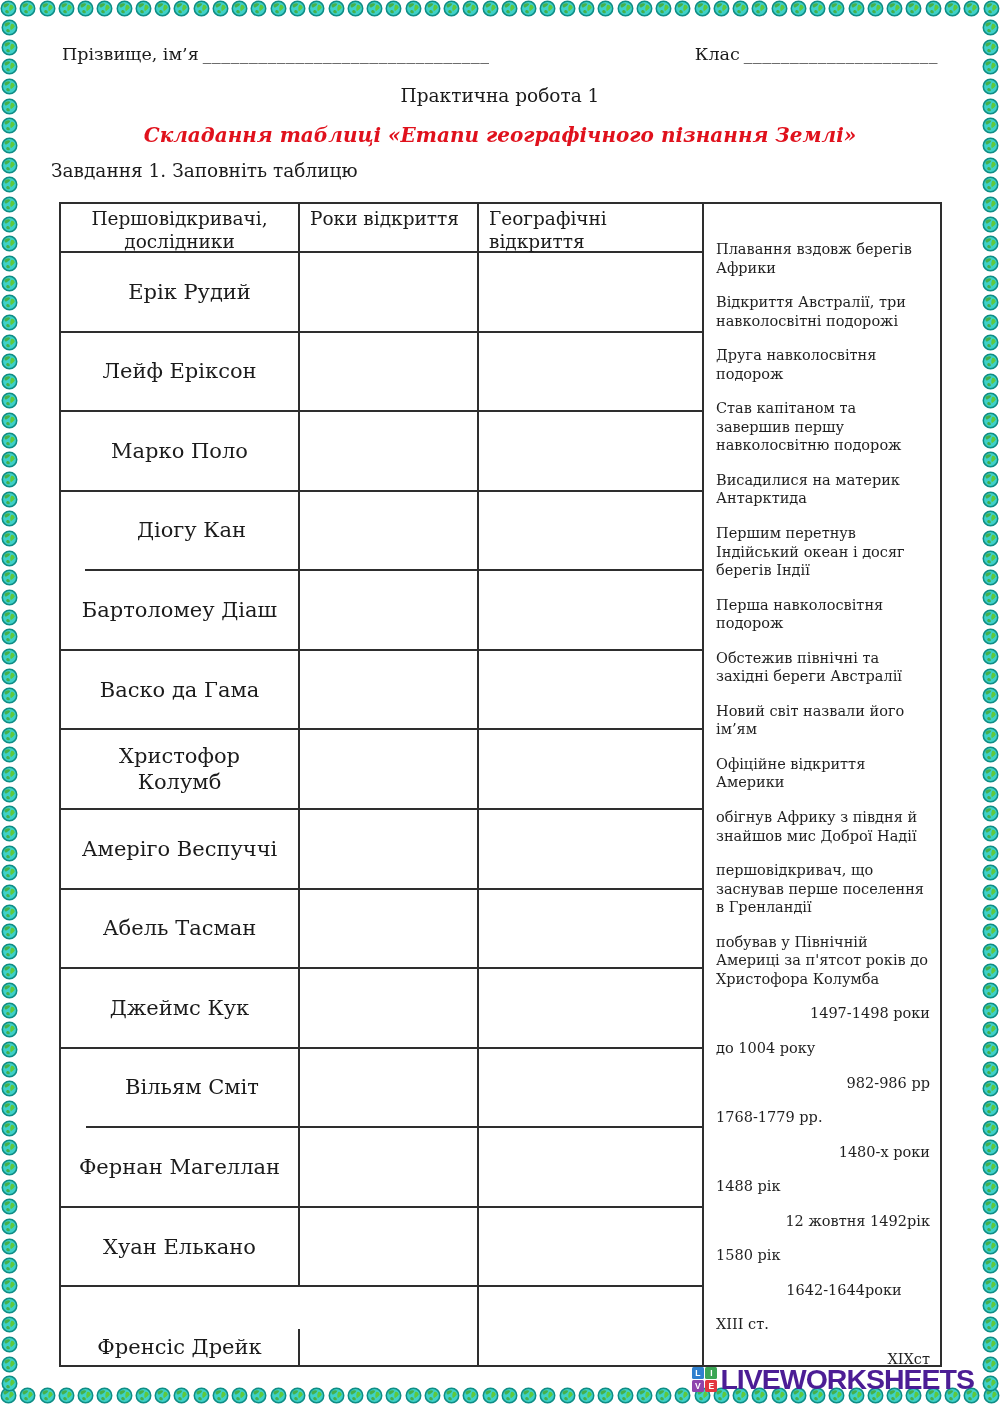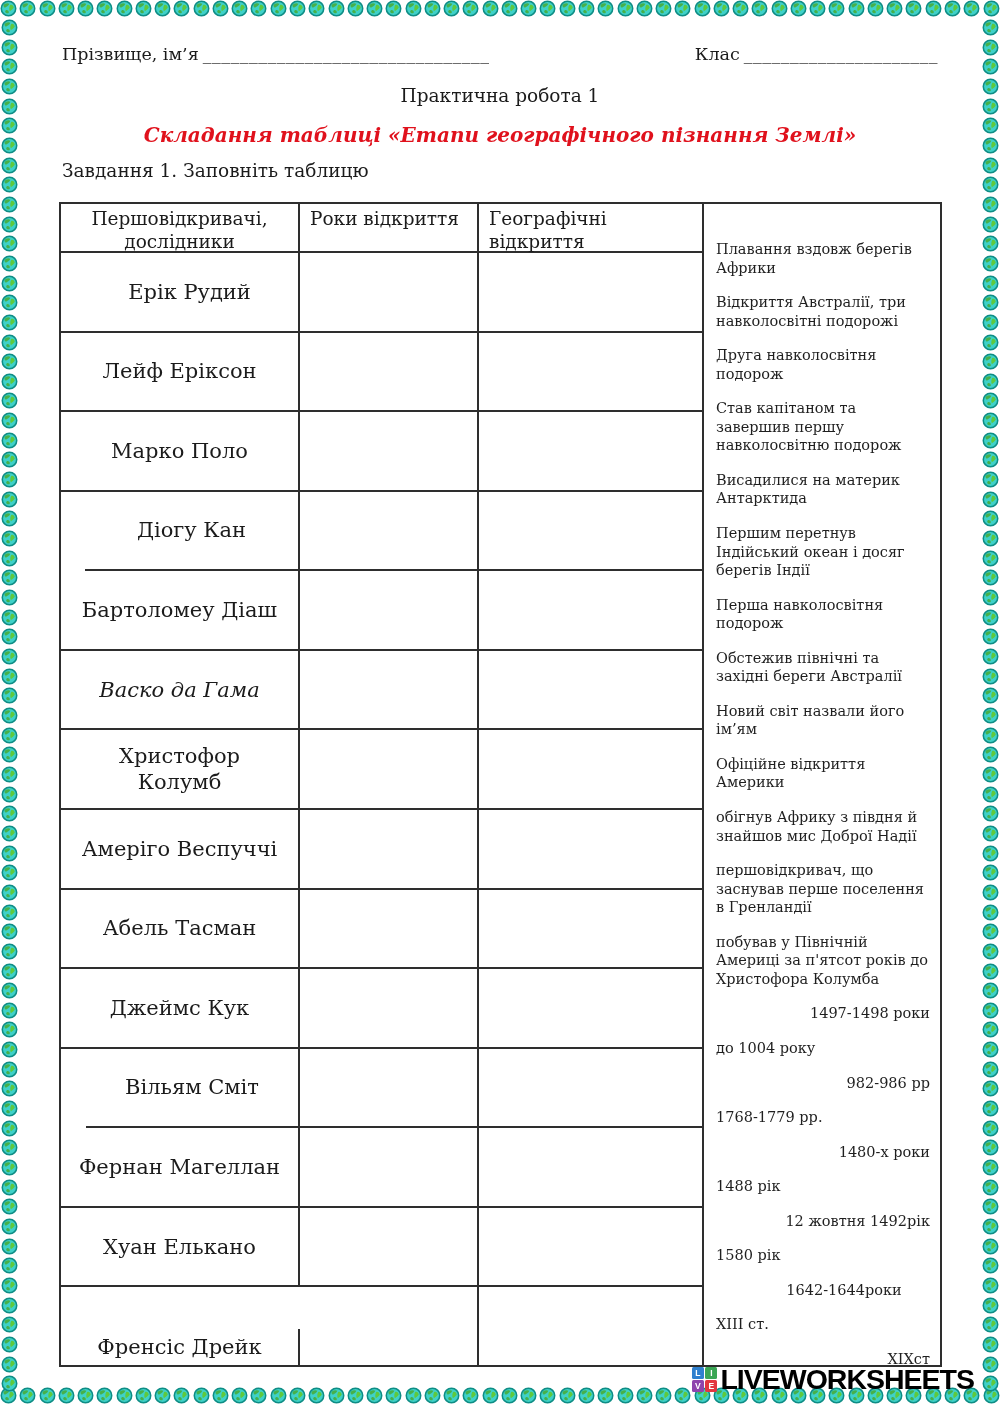--- a/index.html
+++ b/index.html
@@ -18,21 +18,21 @@
   .fields{
     position:absolute; top:44px; left:62px; width:876px;
     display:flex; justify-content:space-between; font-size:17.5px;
   }
   .wline{letter-spacing:0.5px; margin-left:4px;}
   .doc-title{position:absolute; top:85px; left:0; width:1000px; text-align:center; font-size:18.5px;}
   .doc-subtitle{
     position:absolute; top:123px; left:0; width:1000px; text-align:center;
     font-size:20px; font-weight:bold; font-style:italic; color:#e0111c;
   }
-  .task-label{position:absolute; top:160px; left:62px; font-size:18.5px;}
+  .task-label{position:absolute; top:160px; left:51px; font-size:18.5px;}
   
   .wtable{
     position:absolute; left:59px; top:202px; width:883px; height:1165px;
     display:grid; box-sizing:border-box;
     grid-template-columns:239px 179px 225px 238px;
     grid-template-rows:49px repeat(14, 1fr);
     border-top:2px solid #2e2e2e; border-left:2px solid #2e2e2e;
     background:#fff; z-index:2;
   }
   .cell{
@@ -58,21 +58,21 @@
   .lw-logo{
     position:absolute; right:26px; bottom:12px; z-index:3;
     display:flex; align-items:center; gap:3px;
     font-family:"Liberation Sans", sans-serif;
   }
   .lw-squares{display:grid; grid-template-columns:12px 12px; grid-template-rows:12px 12px; gap:1.5px;}
   .lw-sq{
     display:flex; align-items:center; justify-content:center;
     color:#fff; font-size:8.5px; font-weight:bold; border-radius:1.5px;
   }
-  .lw-text{font-size:28.5px; font-weight:bold; color:#000000; letter-spacing:-1px;}
+  .lw-text{font-size:28.5px; font-weight:bold; color:#4c1d95; letter-spacing:-1px;}
 </style>
 </head>
 <body>
 
 <div class="page">
 
   <div class="strip strip-top">
       <span class="globe"><svg viewBox="0 0 20 20" width="17" height="17">
           <circle cx="10" cy="10" r="8.5" fill="#3fd1c8" stroke="#0e8d85" stroke-width="1.8"></circle>
           <path d="M4 6.5 C5.5 3.5 9 3 11 4.5 C10 7 7.5 8 5.7 9.2 C4.7 8.3 4.1 7.4 4 6.5Z" fill="#46b04a"></path>
@@ -1601,21 +1601,21 @@
       <div class="cell" style="grid-area: 3 / 3;"></div>
       <div class="cell name-cell" style="grid-area: 4 / 1;">Марко Поло</div>
       <div class="cell" style="grid-area: 4 / 2;"></div>
       <div class="cell" style="grid-area: 4 / 3;"></div>
       <div class="cell name-cell" style="grid-area: 5 / 1; margin-left: 24px;">Діогу Кан</div>
       <div class="cell" style="grid-area: 5 / 2;"></div>
       <div class="cell" style="grid-area: 5 / 3;"></div>
       <div class="cell name-cell" style="grid-area: 6 / 1;">Бартоломеу Діаш</div>
       <div class="cell" style="grid-area: 6 / 2;"></div>
       <div class="cell" style="grid-area: 6 / 3;"></div>
-      <div class="cell name-cell" style="grid-area: 7 / 1; font-style: italic;">Васко да Гама</div>
+      <div class="cell name-cell" style="grid-area: 7 / 1;">Васко да Гама</div>
       <div class="cell" style="grid-area: 7 / 2;"></div>
       <div class="cell" style="grid-area: 7 / 3;"></div>
       <div class="cell name-cell" style="grid-area: 8 / 1;">Христофор
 Колумб</div>
       <div class="cell" style="grid-area: 8 / 2;"></div>
       <div class="cell" style="grid-area: 8 / 3;"></div>
       <div class="cell name-cell" style="grid-area: 9 / 1;">Амеріго Веспуччі</div>
       <div class="cell" style="grid-area: 9 / 2;"></div>
       <div class="cell" style="grid-area: 9 / 3;"></div>
       <div class="cell name-cell" style="grid-area: 10 / 1;">Абель Тасман</div>

